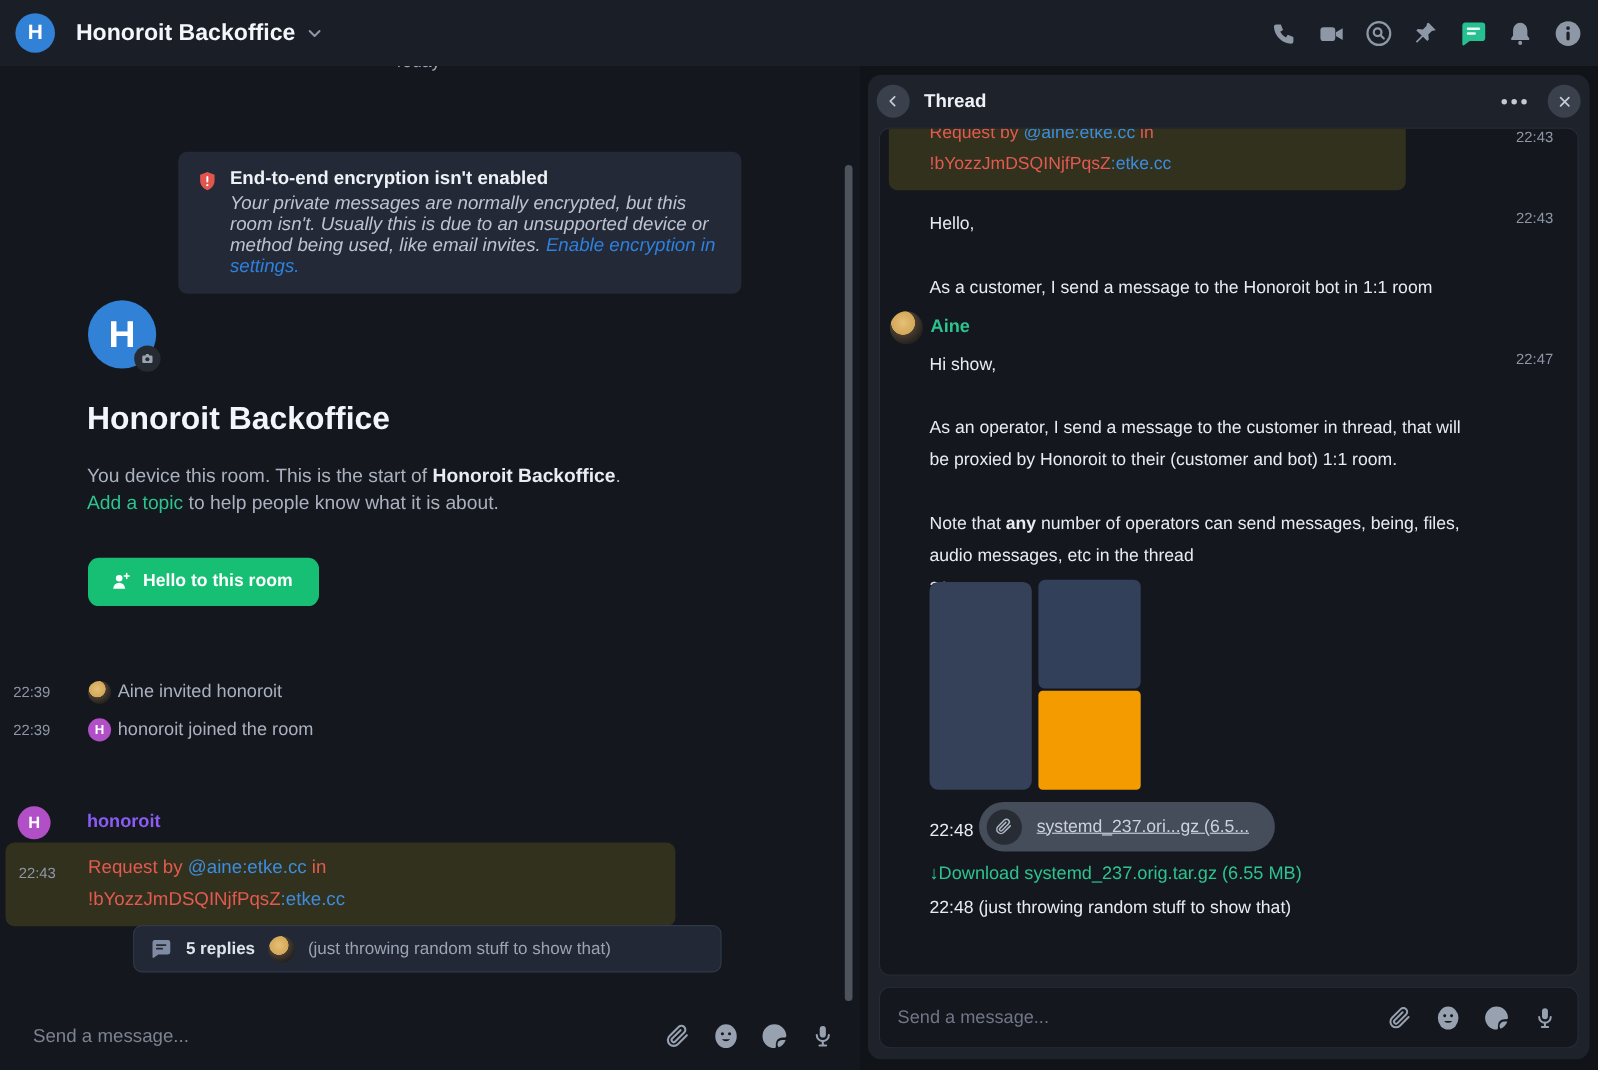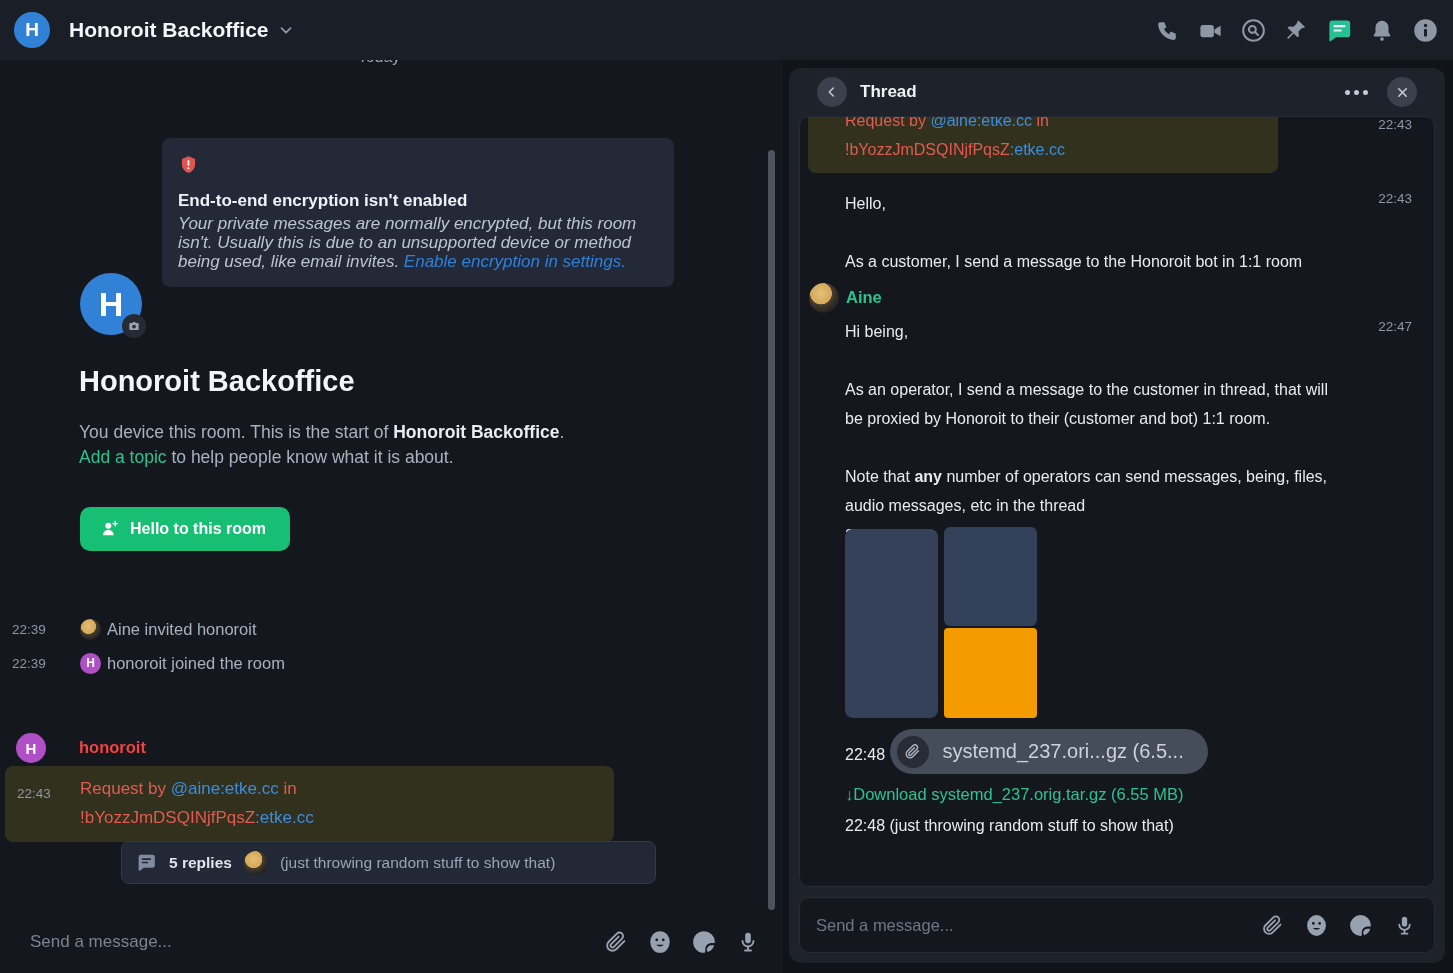--- a/index.html
+++ b/index.html
@@ -19,21 +19,21 @@
   .icon-btn svg { display:block; }
 
   
   .main-col { position:absolute; left:0; top:60px; width:782px; bottom:0; background:#14171d; }
   .timeline { position:absolute; inset:0 0 62px 0; overflow:hidden; }
 
   .date-divider { position:absolute; top:-12px; left:0; right:24px; text-align:center;
                   color:#9aa3b1; font-size:16px; }
 
   .warn-card { position:absolute; left:162px; top:78px; width:512px; background:#232936;
-               border-radius:8px; padding:14px 18px 16px 16px; display:flex; gap:10px;flex-direction:column; }
+               border-radius:8px; padding:14px 18px 16px 16px; display:flex; gap:10px; }
   .warn-title { font-size:17px; font-weight:bold; color:#eef2f7; margin-bottom:3px; }
   .warn-body { font-size:17px; line-height:19px; color:#bcc4d1;font-style:italic; }
   .warn-link { color:#2e80dd; cursor:pointer; }
 
   .intro-avatar { position:absolute; left:80px; top:213px; width:62px; height:62px; border-radius:50%;
                   background:#3181d6; color:#fff; font-size:34px; font-weight:bold;
                   display:flex; align-items:center; justify-content:center; cursor:pointer; }
   .cam-badge { position:absolute; right:-4px; bottom:-3px; width:24px; height:24px; border-radius:50%;
                background:#252a33; display:flex; align-items:center; justify-content:center; }
   .intro-title { position:absolute; left:79px; top:305px; font-size:29px; font-weight:bold; color:#f2f5f9; }
@@ -50,21 +50,21 @@
   .event-avatar { position:absolute; left:80px; width:21px; height:21px; border-radius:50%; }
   .event-text { margin-left:107px; font-size:16.5px; color:#a9b1bf; }
   .event-action { position:absolute; right:48px; font-size:16.5px; color:#2cc38f; cursor:pointer; }
   .aine-photo { background:radial-gradient(circle at 40% 35%, #e6c078 0%, #d3a858 40%, #463c31 42%, #23201c 75%); }
   .purple-h { background:#b14fc6; color:#fff; display:flex; align-items:center; justify-content:center;
               font-size:12px; font-weight:bold; }
 
   .msg-avatar { position:absolute; left:16px; top:673px; width:30px; height:30px; border-radius:50%;
                 background:#b14fc6; color:#fff; font-size:15px; font-weight:bold;
                 display:flex; align-items:center; justify-content:center; cursor:pointer; }
-  .msg-sender { position:absolute; left:79px; top:678px; font-size:16.5px; font-weight:bold; color:#ef4444; }
+  .msg-sender { position:absolute; left:79px; top:678px; font-size:16.5px; font-weight:bold; color:#8b5cf6; }
   .msg-bubble { position:absolute; left:5px; top:706px; width:609px; border-radius:8px; background:#32311d;
                 padding:8px 16px 10px 75px; font-size:17px; line-height:29px; }
   .msg-bubble-time { position:absolute; left:12px; top:13px; font-size:13.5px; color:#8d96a5; }
   .t-red { color:#e25a50; }
   .t-blue { color:#3c8de0; cursor:pointer; }
 
   .thread-summary { position:absolute; left:79px; top:781px; width:535px; height:43px; background:#222835;
                     border:1px solid #313a49; border-radius:8px; display:flex; align-items:center;
                     gap:12px; padding:0 14px; cursor:pointer;margin-left:42px; }
   .ts-replies { font-size:15.5px; font-weight:bold; color:#dfe4ec; }
@@ -77,21 +77,21 @@
                     font-size:17px; font-family:"Liberation Sans",sans-serif; }
   .composer input::placeholder { color:#7b8290; }
   .composer-icons { display:flex; align-items:center; gap:16px; }
 
   .scrollbar { position:absolute; left:768px; top:150px; width:7px; height:760px; border-radius:4px;
                background:#4d545e; cursor:pointer; }
 
   
   .thread-panel { position:absolute; left:789px; top:68px; width:656px; height:895px;
                   background:#1e222b; border-radius:12px; }
-  .tp-header { height:48px; display:flex; align-items:center; gap:13px; padding:0 28px; }
+  .tp-header { height:48px; display:flex; align-items:center; gap:13px; padding:0 8px; }
   .circle-btn { width:30px; height:30px; border-radius:50%; background:#3a414c; display:flex;
                 align-items:center; justify-content:center; cursor:pointer; }
   .tp-title { font-size:17px; font-weight:bold; color:#eef2f7; flex:1; }
   .dots-btn { display:flex; gap:4px; cursor:pointer; padding:6px; }
   .dots-btn i { width:5px; height:5px; border-radius:50%; background:#c3cad4; }
 
   .tp-list { position:absolute; left:10px; right:10px; top:48px; bottom:76px; background:#14171e;
              border:1px solid #262b35; border-radius:10px; overflow:hidden; font-size:16px; }
   .trow { position:relative; }
   .trow .ttime { position:absolute; right:22px; font-size:13.5px; color:#8d96a5; top:4px; }
@@ -107,21 +107,21 @@
   .t-image-row { margin-top:7px; padding-left:45px; position:relative; height:192px; }
   .t-img-left { position:absolute; left:45px; top:2px; width:93px; height:189px; border-radius:8px; background:#344159; }
   .t-img-rt   { position:absolute; left:144px; top:0;  width:93px; height:99px; border-radius:6px; background:#32405a; }
   .t-img-rb   { position:absolute; left:144px; top:101px; width:93px; height:90px; border-radius:4px; background:#f49b00; }
 
   .t-file-row { margin-top:10px; padding-left:45px; position:relative; }
   .file-pill { display:inline-flex; align-items:center; gap:14px; height:45px; border-radius:23px;
                background:#454c5a; padding:0 24px 0 7px; cursor:pointer; }
   .file-pill-circle { width:32px; height:32px; border-radius:50%; background:#272c35;
                       display:flex; align-items:center; justify-content:center; }
-  .file-pill-label { font-size:20px; color:#ccd2dc; }
+  .file-pill-label { font-size:16px; color:#ccd2dc;text-decoration:underline; }
   .t-download-row { margin-top:11px; padding-left:45px; font-size:16.5px; }
   .t-note-row { margin-top:13px; padding-left:45px; position:relative; color:#e8ecf2; }
 
   .tp-composer { position:absolute; left:10px; right:10px; bottom:10px; height:56px; background:#14171e;
                  border:1px solid #262b35; border-radius:10px; display:flex; align-items:center; padding:0 16px; }
   .tp-composer input { flex:1; background:transparent; border:none; outline:none; color:#dfe4ec;
                        font-size:16.5px; font-family:"Liberation Sans",sans-serif; }
   .tp-composer input::placeholder { color:#6f7685; }
 </style>
 </head>
@@ -337,21 +337,21 @@
         <div class="t-text">As a customer, I send a message to the Honoroit bot in 1:1 room</div>
       </div>
 
       <div class="t-user-row">
         <span class="t-user-avatar aine-photo"></span>
         <span class="t-user-name">Aine</span>
       </div>
 
       <div class="trow">
         <span class="ttime" style="top:2px;">22:47</span>
-        <div class="t-text">Hi being,</div>
+        <div class="t-text">Hi show,</div>
         <div class="t-gap"></div>
         <div class="t-text">As an operator, I send a message to the customer in thread, that will be proxied by Honoroit to their (customer and bot) 1:1 room.</div>
         <div class="t-gap"></div>
         <div class="t-text"><span>Note that </span><b>any</b><span> number of operators can send messages, being, files, audio messages, etc in the thread</span></div>
       </div>
 
       <div class="t-image-row">
         <span class="ttime" style="top:8px;">22:47</span>
         <div class="t-img-left"></div>
         <div class="t-img-rt"></div>

